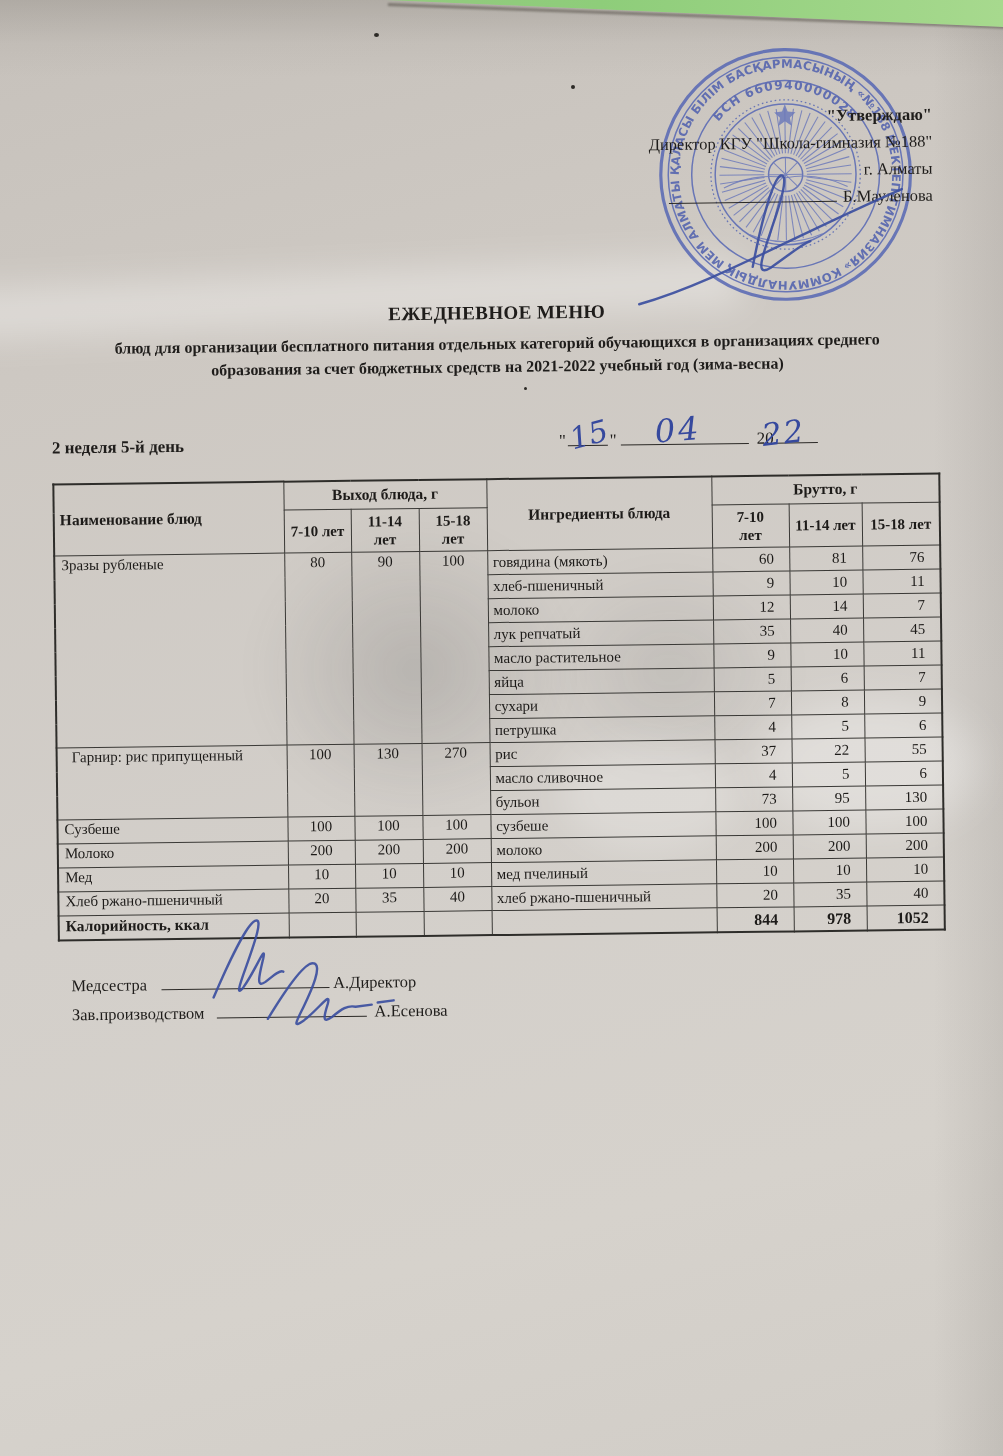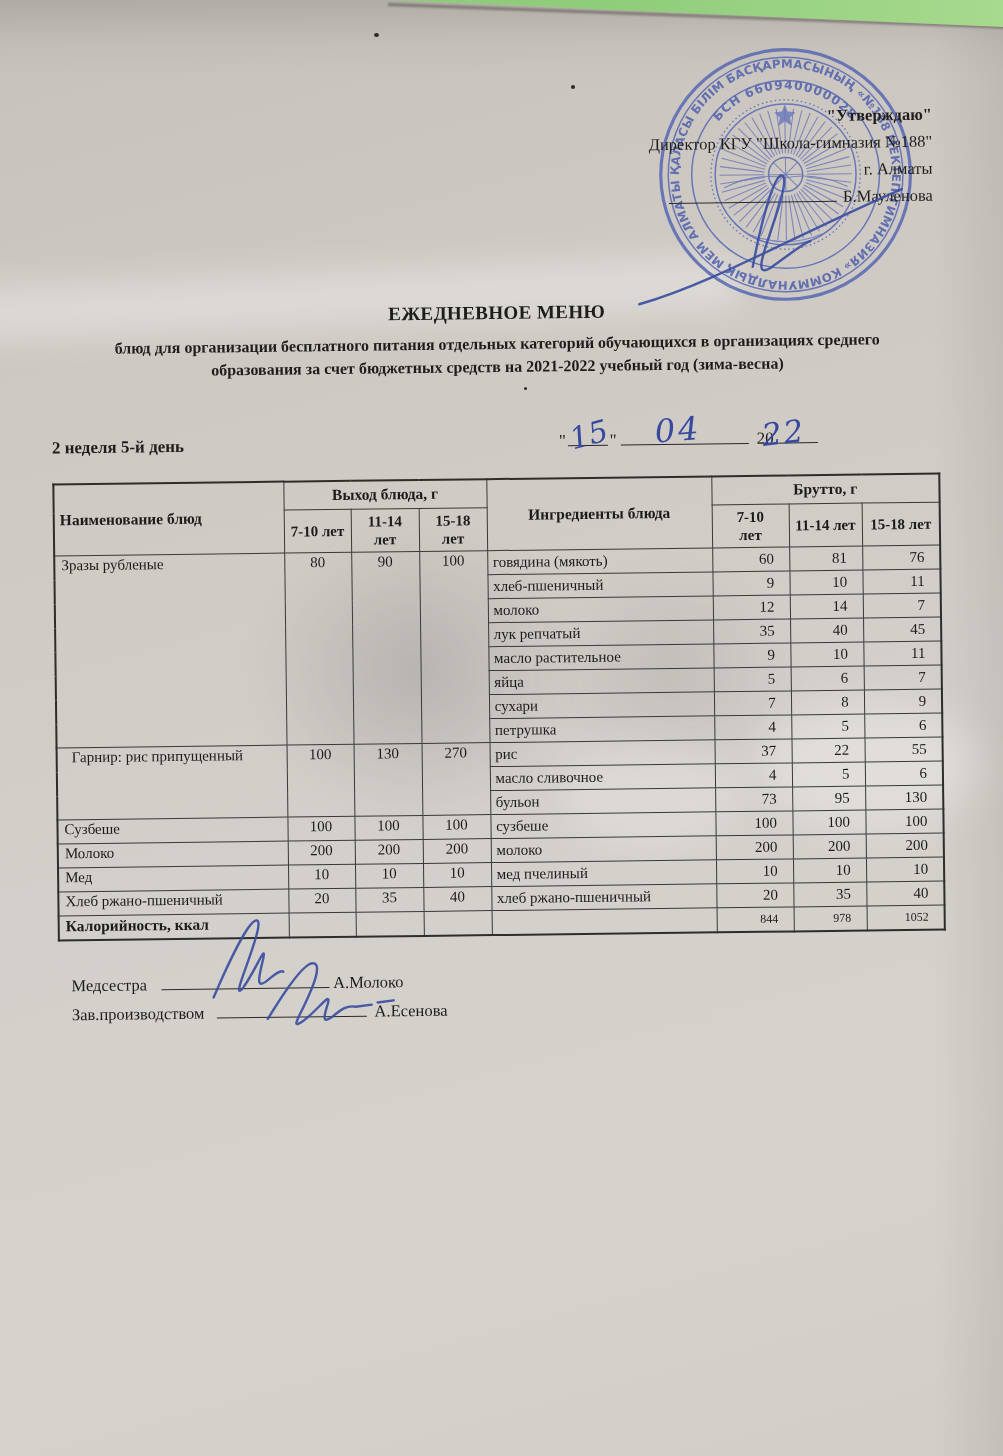--- a/index.html
+++ b/index.html
@@ -58,21 +58,21 @@
   .menu thead th{font-weight:bold;text-align:center;vertical-align:middle;line-height:1.2;}
   .menu thead tr:first-child th{height:25px;font-size:15.5px;}
   .menu thead tr:last-child th{height:40px;font-size:15px;}
   .menu tbody td{height:21px;}
   .menu td.dish{text-align:left;vertical-align:top;padding-left:6px;}
   .menu td.dish.indent{padding-left:14px;}
   .menu td.out{text-align:center;vertical-align:top;}
   .menu td.ing{text-align:left;}
   .menu td.num{text-align:right;padding-right:15px;margin-top:20px;}
   .menu td.cal{font-weight:bold;font-size:15.5px;}
-  .menu td.total{font-weight:normal;font-size:12px;}
+  .menu td.total{font-weight:bold;font-size:16px;}
 
   .signs{position:absolute;left:68px;top:966px;font-size:16.5px;line-height:29px;z-index:2;}
   .signs .sline{display:inline-block;border-bottom:1.4px solid #2b2926;height:14px;vertical-align:baseline;}
   .sig-ink{position:absolute;z-index:3;}
   .sig-ink path{fill:none;stroke:#3c4f9f;stroke-width:2.4;stroke-linecap:round;opacity:.92;}
 </style>
 </head>
 <body>
 
 <div class="photo">
@@ -333,21 +333,21 @@
               <td class="num total">844</td>
               <td class="num total">978</td>
               <td class="num total">1052</td>
             </tr>
           </tbody>
       </table>
 
       <div class="signs">
         <div>
           <span>Медсестра</span>
-          <span class="sline" style="width:168px;margin:0 4px 0 10px;"></span><span>А.Молоко</span>
+          <span class="sline" style="width:168px;margin:0 4px 0 10px;"></span><span>А.Директор</span>
         </div>
         <div>
           <span>Зав.производством</span>
           <span class="sline" style="width:150px;margin:0 8px 0 8px;"></span><span>А.Есенова</span>
         </div>
       </div>
       <svg class="sig-ink" style="left:180px;top:908px;width:140px;height:95px;" viewBox="0 0 140 95">
         <path d="M30,86 C45,52 64,14 72,10 C82,5 70,36 62,58 C56,74 52,86 60,76 C72,60 84,30 80,48 C76,64 72,78 82,71 C90,65 96,59 100,61"></path>
       </svg>
       <svg class="sig-ink" style="left:242px;top:952px;width:170px;height:80px;" viewBox="0 0 170 80">

